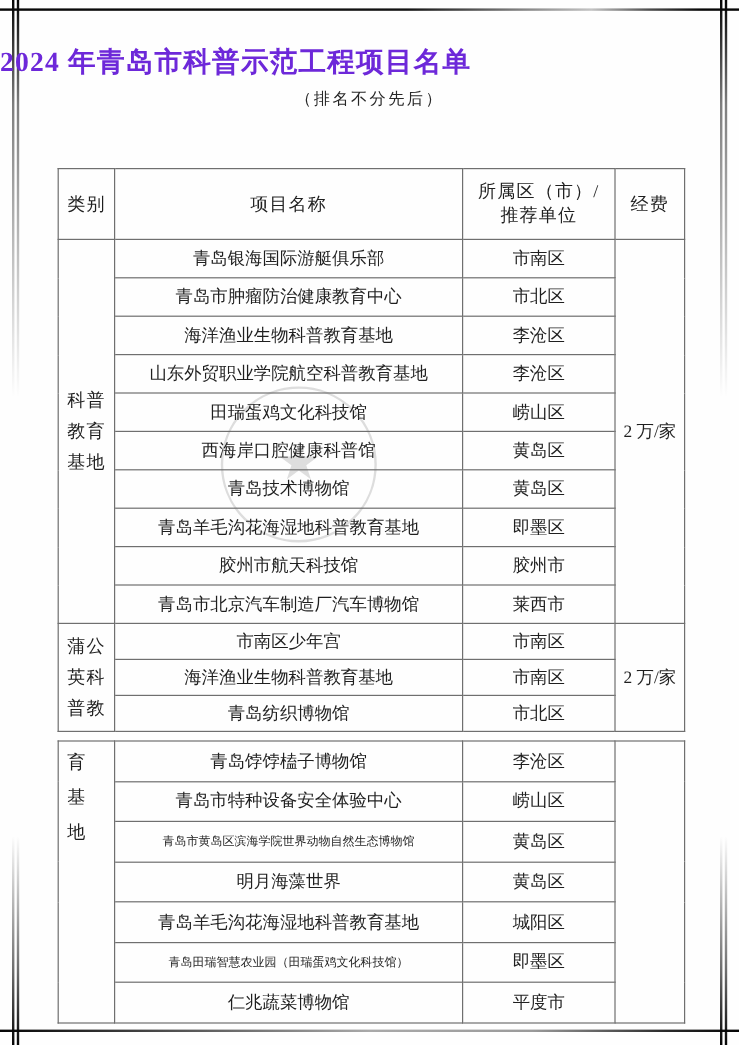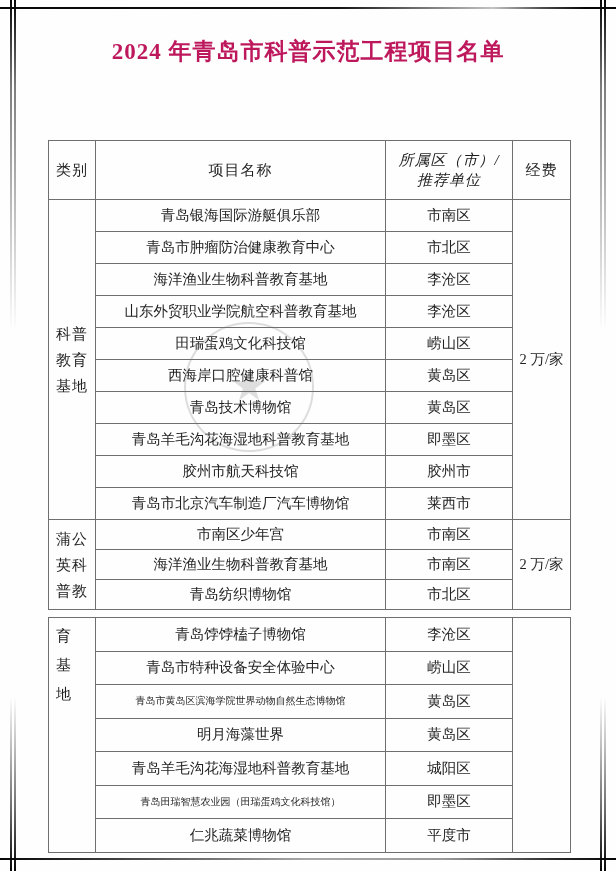--- a/index.html
+++ b/index.html
@@ -24,33 +24,33 @@
   .fr-l1{left:10px;} .fr-l2{left:14px;}
   .fr-r1{left:600px;} .fr-r2{left:604px;}
 
   
   .stamp{position:absolute;left:184px;top:322px;width:126px;height:126px;
     border:2px solid rgba(145,145,145,0.30);border-radius:50%;z-index:0;}
   .stamp .star{position:absolute;left:50%;top:50%;transform:translate(-50%,-54%);
     font-size:42px;color:rgba(140,140,140,0.28);font-family:"DejaVu Sans",sans-serif;}
 
   .title{position:absolute;left:0;right:0;top:36px;margin:0;
-    text-align:center;font-size:23px;font-weight:bold;letter-spacing:1px;color:#be185d;}
+    font-size:23px;font-weight:bold;letter-spacing:1px;color:#6d28d9;}
   .subtitle{position:absolute;left:0;right:0;top:74px;
     text-align:center;font-size:13.5px;letter-spacing:2px;color:#262626;}
 
   table{border-collapse:collapse;table-layout:fixed;position:absolute;z-index:1;
     background:transparent;}
   .t1{left:48px;top:140px;width:522px;}
   .t2{left:48px;top:617px;width:522px;}
   td{border:1px solid #6f6f6f;padding:0;text-align:center;vertical-align:middle;
      font-size:14.5px;color:#1f1f1f;overflow:hidden;}
   .t1{border:1.5px solid #4e4e4e;} .t2{border:1.5px solid #4e4e4e;}
   tr.head td{height:58px;font-size:15px;letter-spacing:1px;}
-  tr.head .hd-district div{line-height:20px;font-style:italic;}
+  tr.head .hd-district div{line-height:20px;}
   tr.s1 td{height:31px;text-align:center;}
   tr.s2 td{height:29px;}
   tr.p2 td{height:32.5px;}
   td.cat{font-size:15px;line-height:26px;padding:0 4px;letter-spacing:1px;}
   td.cat2{font-size:15px;line-height:29px;padding:4px 22px 0 6px;vertical-align:top;letter-spacing:1px;}
   td.fund{font-size:14.5px;}
   td.proj.small{font-size:10px;}
 </style>
 </head>
 <body>
@@ -62,20 +62,21 @@
   <div class="fr fr-v fr-l1"></div>
   <div class="fr fr-v fr-l2"></div>
   <div class="fr fr-v fr-r1"></div>
   <div class="fr fr-v fr-r2"></div>
 
   <div class="stamp">
     <span class="star">★</span>
   </div>
 
   <h1 class="title">2024 年青岛市科普示范工程项目名单</h1>
+  <div class="subtitle">（排名不分先后）</div>
 
   <table class="t1">
     <colgroup>
         <col style="width:47px">
         <col style="width:290px">
         <col style="width:127px">
         <col style="width:58px">
       </colgroup>
     <tbody>
         <tr class="head">

